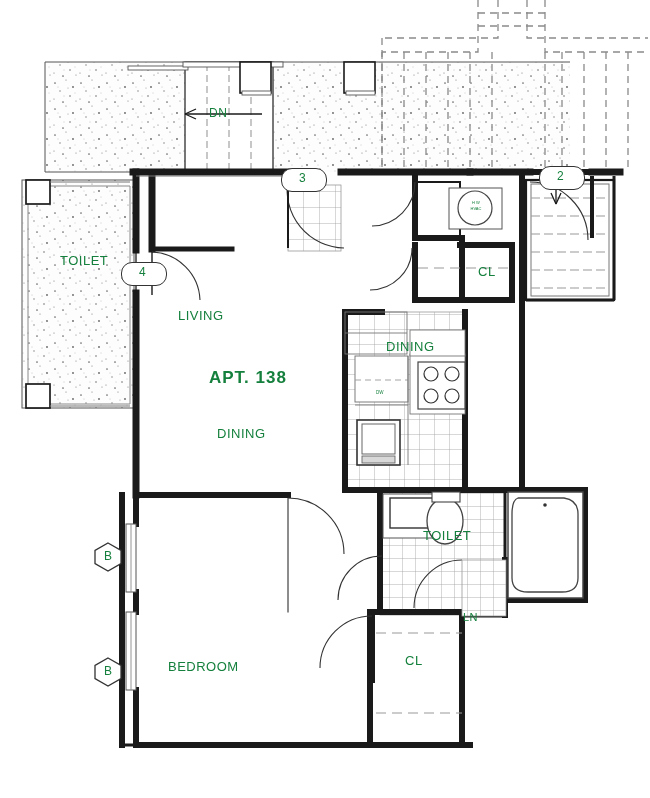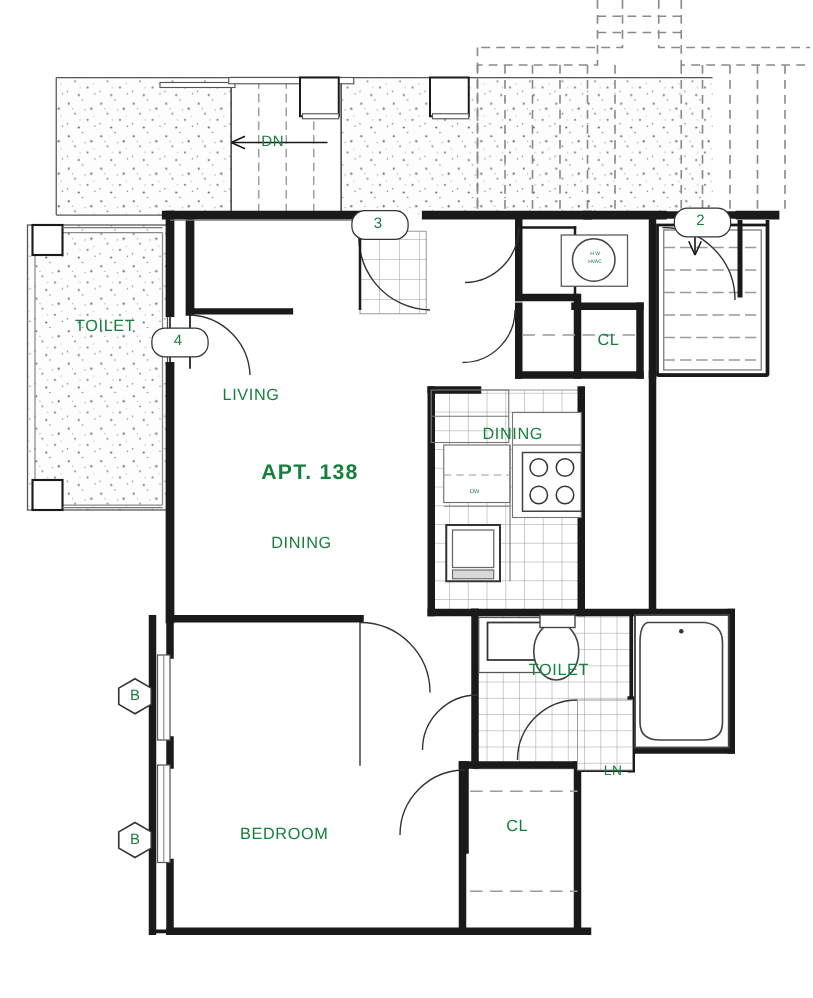--- a/index.html
+++ b/index.html
@@ -327,31 +327,31 @@
   </svg>
 
   <div class="lbl room-label" style="left:60px;top:253px;">TOILET</div>
 
   <div class="lbl room-label" style="left:178px;top:308px;">LIVING</div>
 
   <div class="lbl apt-label" style="left:182px;top:368px;">APT. 138</div>
 
   <div class="lbl room-label" style="left:177px;top:426px;margin-left:40px;">DINING</div>
 
-  <div class="lbl room-label" style="left:192px;top:659px;">BEDROOM</div>
+  <div class="lbl room-label" style="left:168px;top:659px;">BEDROOM</div>
 
   <div class="lbl room-label" style="left:386px;top:339px;">DINING</div>
 
   <div class="lbl room-label" style="left:423px;top:528px;">TOILET</div>
 
   <div class="lbl room-label" style="left:478px;top:264px;">CL</div>
 
   <div class="lbl room-label" style="left:405px;top:653px;">CL</div>
 
-  <div class="lbl small-label" style="left:483px;top:611px;">LN</div>
+  <div class="lbl small-label" style="left:463px;top:611px;">LN</div>
 
   <div class="lbl dn-label" style="left:209px;top:106px;">DN</div>
 
   <div class="lbl dn-label" style="left:542px;top:174px;">DN</div>
 
   <div class="lbl micro-label" style="left:466px;top:201px;width:20px;">H W</div>
   <div class="lbl micro-label" style="left:466px;top:207px;width:20px;">HVAC</div>
 
   <div class="lbl tiny-label" style="left:376px;top:390px;">DW</div>
 

